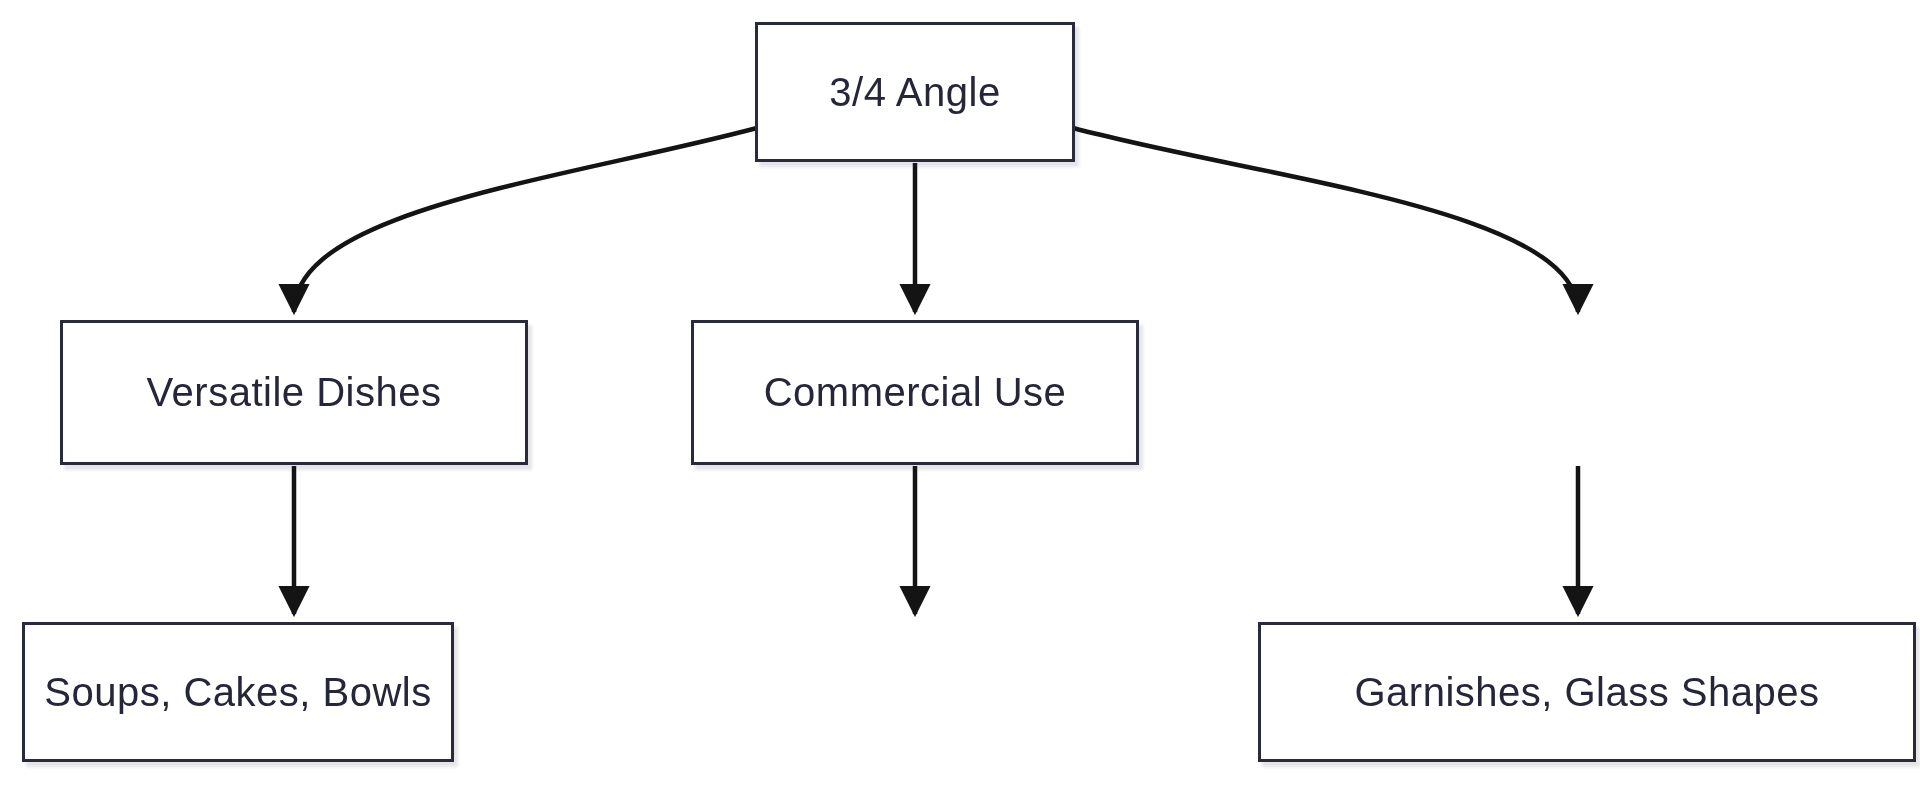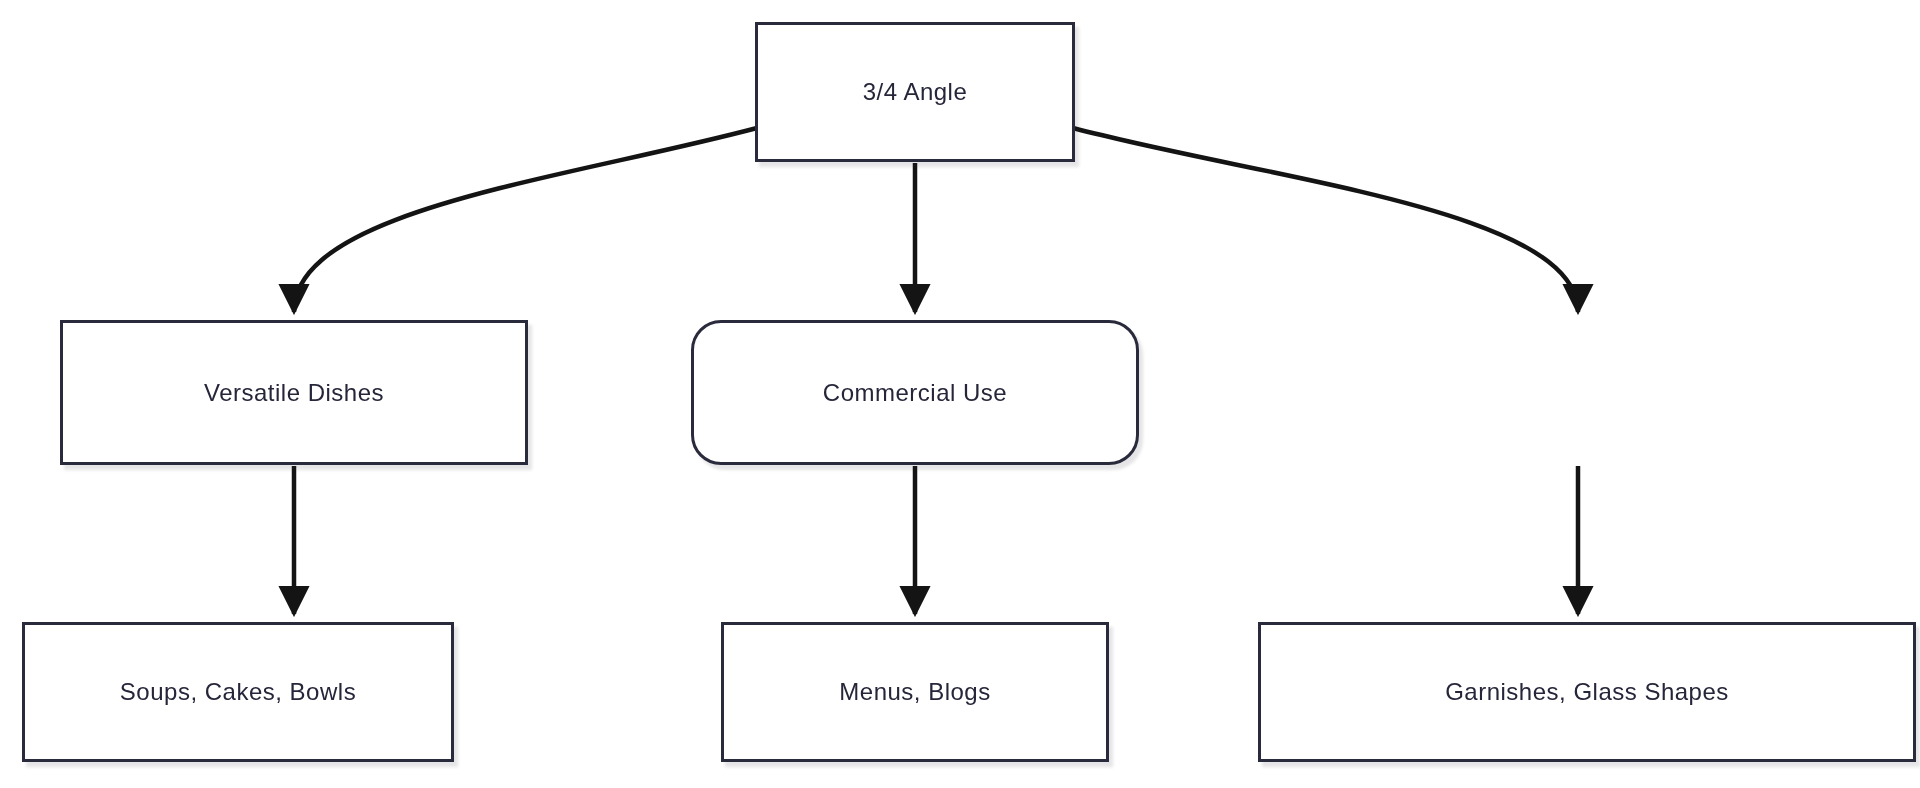--- a/index.html
+++ b/index.html
@@ -26,29 +26,29 @@
   .node {
     position: absolute;
     box-sizing: border-box;
     background: #ffffff;
     border: 3.5px solid #2a2a3d;
     box-shadow: 4px 5px 3px rgba(40, 40, 60, 0.12);
     display: flex;
     align-items: center;
     justify-content: center;
     color: #26263a;
-    font-size: 24px;
+    font-size: 40px;
     letter-spacing: 0.5px;
     white-space: nowrap;
     text-align: center;
   }
   
   .node-root        { left: 755px;  top: 22px;  width: 320px; height: 140px; }
   .node-versatile   { left: 60px;   top: 320px; width: 468px; height: 145px; }
-  .node-commercial  { left: 691px;  top: 320px; width: 448px; height: 145px; border-radius: 30px; }
+  .node-commercial  { left: 691px;  top: 320px; width: 448px; height: 145px; }
   .node-beverages   { left: 1414px; top: 320px; width: 328px; height: 145px; }
   .node-soups       { left: 22px;   top: 622px; width: 432px; height: 140px; }
   .node-menus       { left: 721px;  top: 622px; width: 388px; height: 140px; }
   .node-garnishes   { left: 1258px; top: 622px; width: 658px; height: 140px; }
 </style>
 </head>
 <body>
 
 <div class="canvas">
 
@@ -76,21 +76,18 @@
 
   <div class="node node-commercial">
     <span>Commercial Use</span>
   </div>
 
 
   <div class="node node-soups">
     <span>Soups, Cakes, Bowls</span>
   </div>
 
-  <div class="node node-menus">
-    <span>Menus, Blogs</span>
-  </div>
 
   <div class="node node-garnishes">
     <span>Garnishes, Glass Shapes</span>
   </div>
 
 </div>
 
 </body></html>

